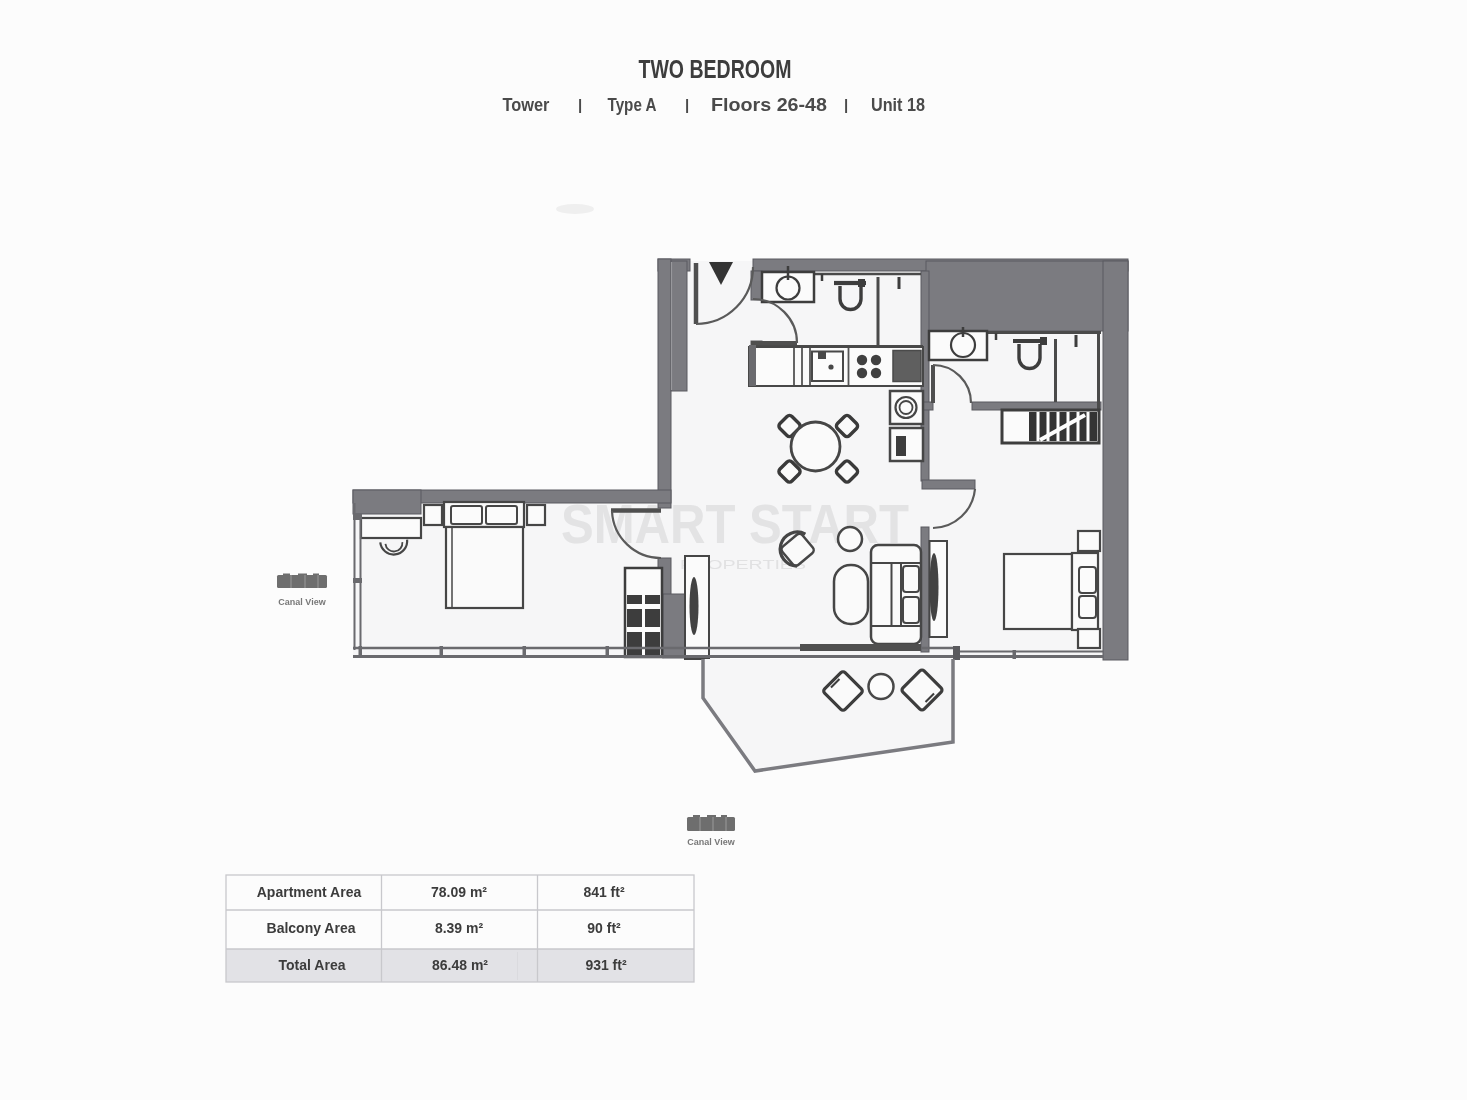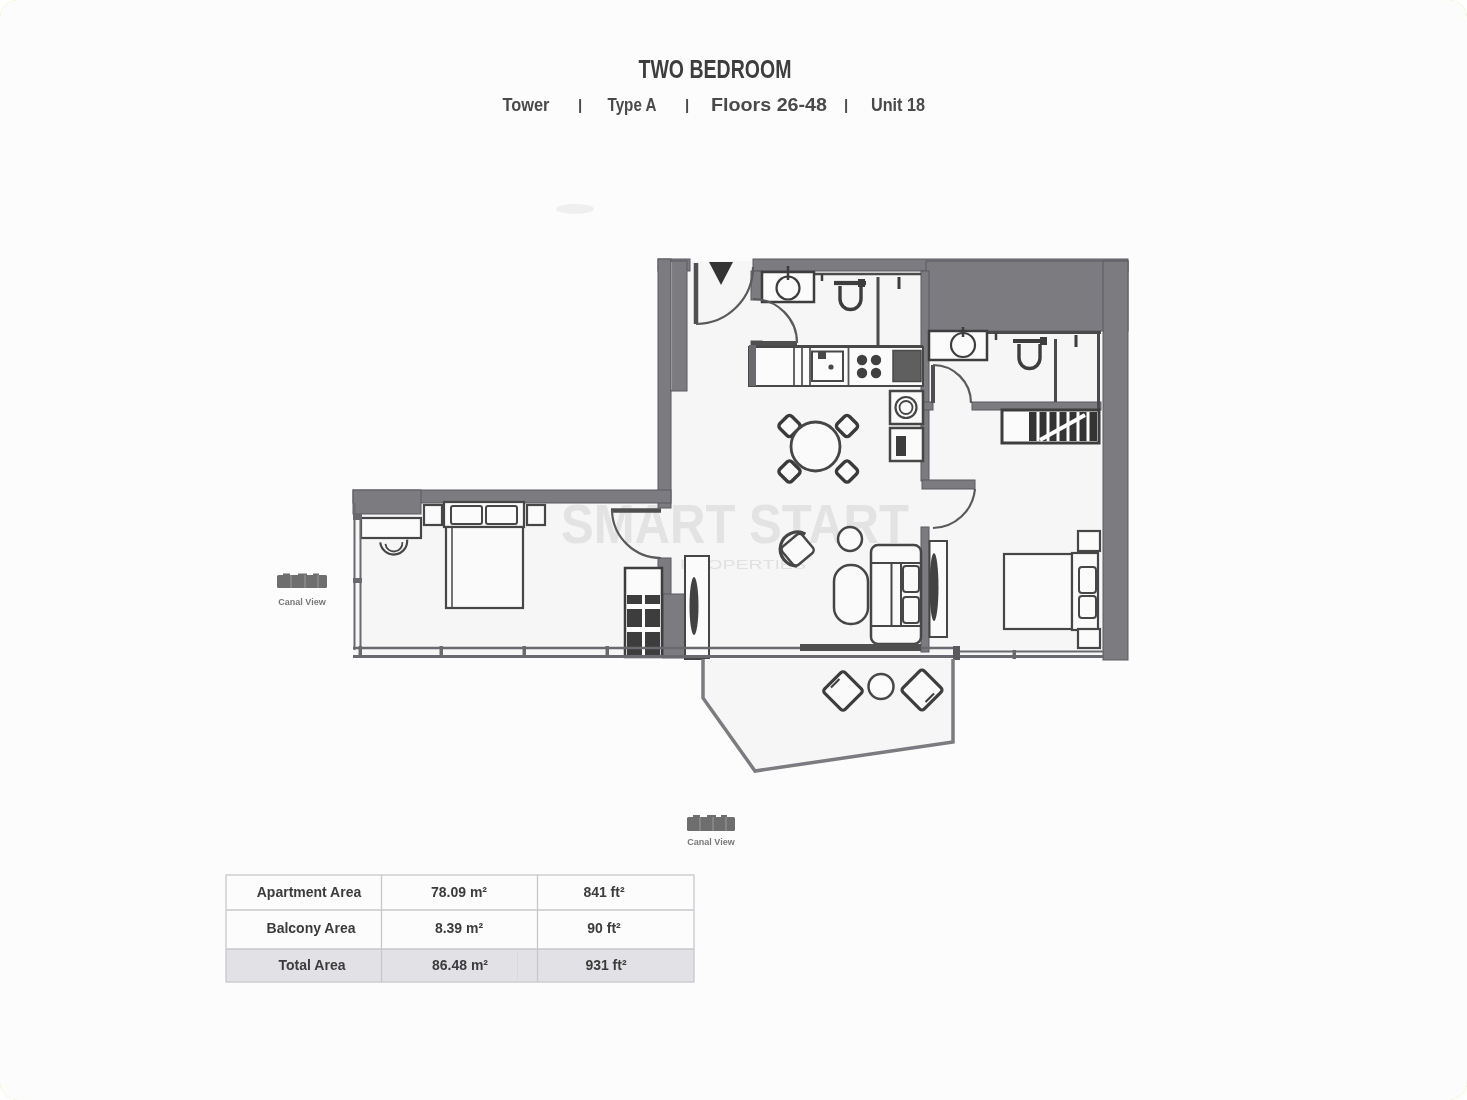--- a/index.html
+++ b/index.html
@@ -1,17 +1,17 @@
 <!DOCTYPE html>
 <html><head>
 <meta charset="utf-8">
 <style>
   html,body{margin:0;padding:0;background:#fff;}
   .page{position:relative;width:1467px;height:1100px;background:#bef264;overflow:hidden;
-        font-family:"Liberation Sans", sans-serif;border-radius:18px;}
+        font-family:"Liberation Sans", sans-serif;}
   svg{filter:blur(0.6px);}
 </style>
 </head>
 <body>
 <div class="page">
 <svg width="1467" height="1100" viewBox="0 0 1467 1100">
 
   <rect x="0" y="0" width="1467" height="1100" fill="#fcfcfc"></rect>
 
   <text x="715" y="78" text-anchor="middle" font-size="26" font-weight="bold" fill="#3d3d3d" textLength="153" lengthAdjust="spacingAndGlyphs">TWO BEDROOM</text>

